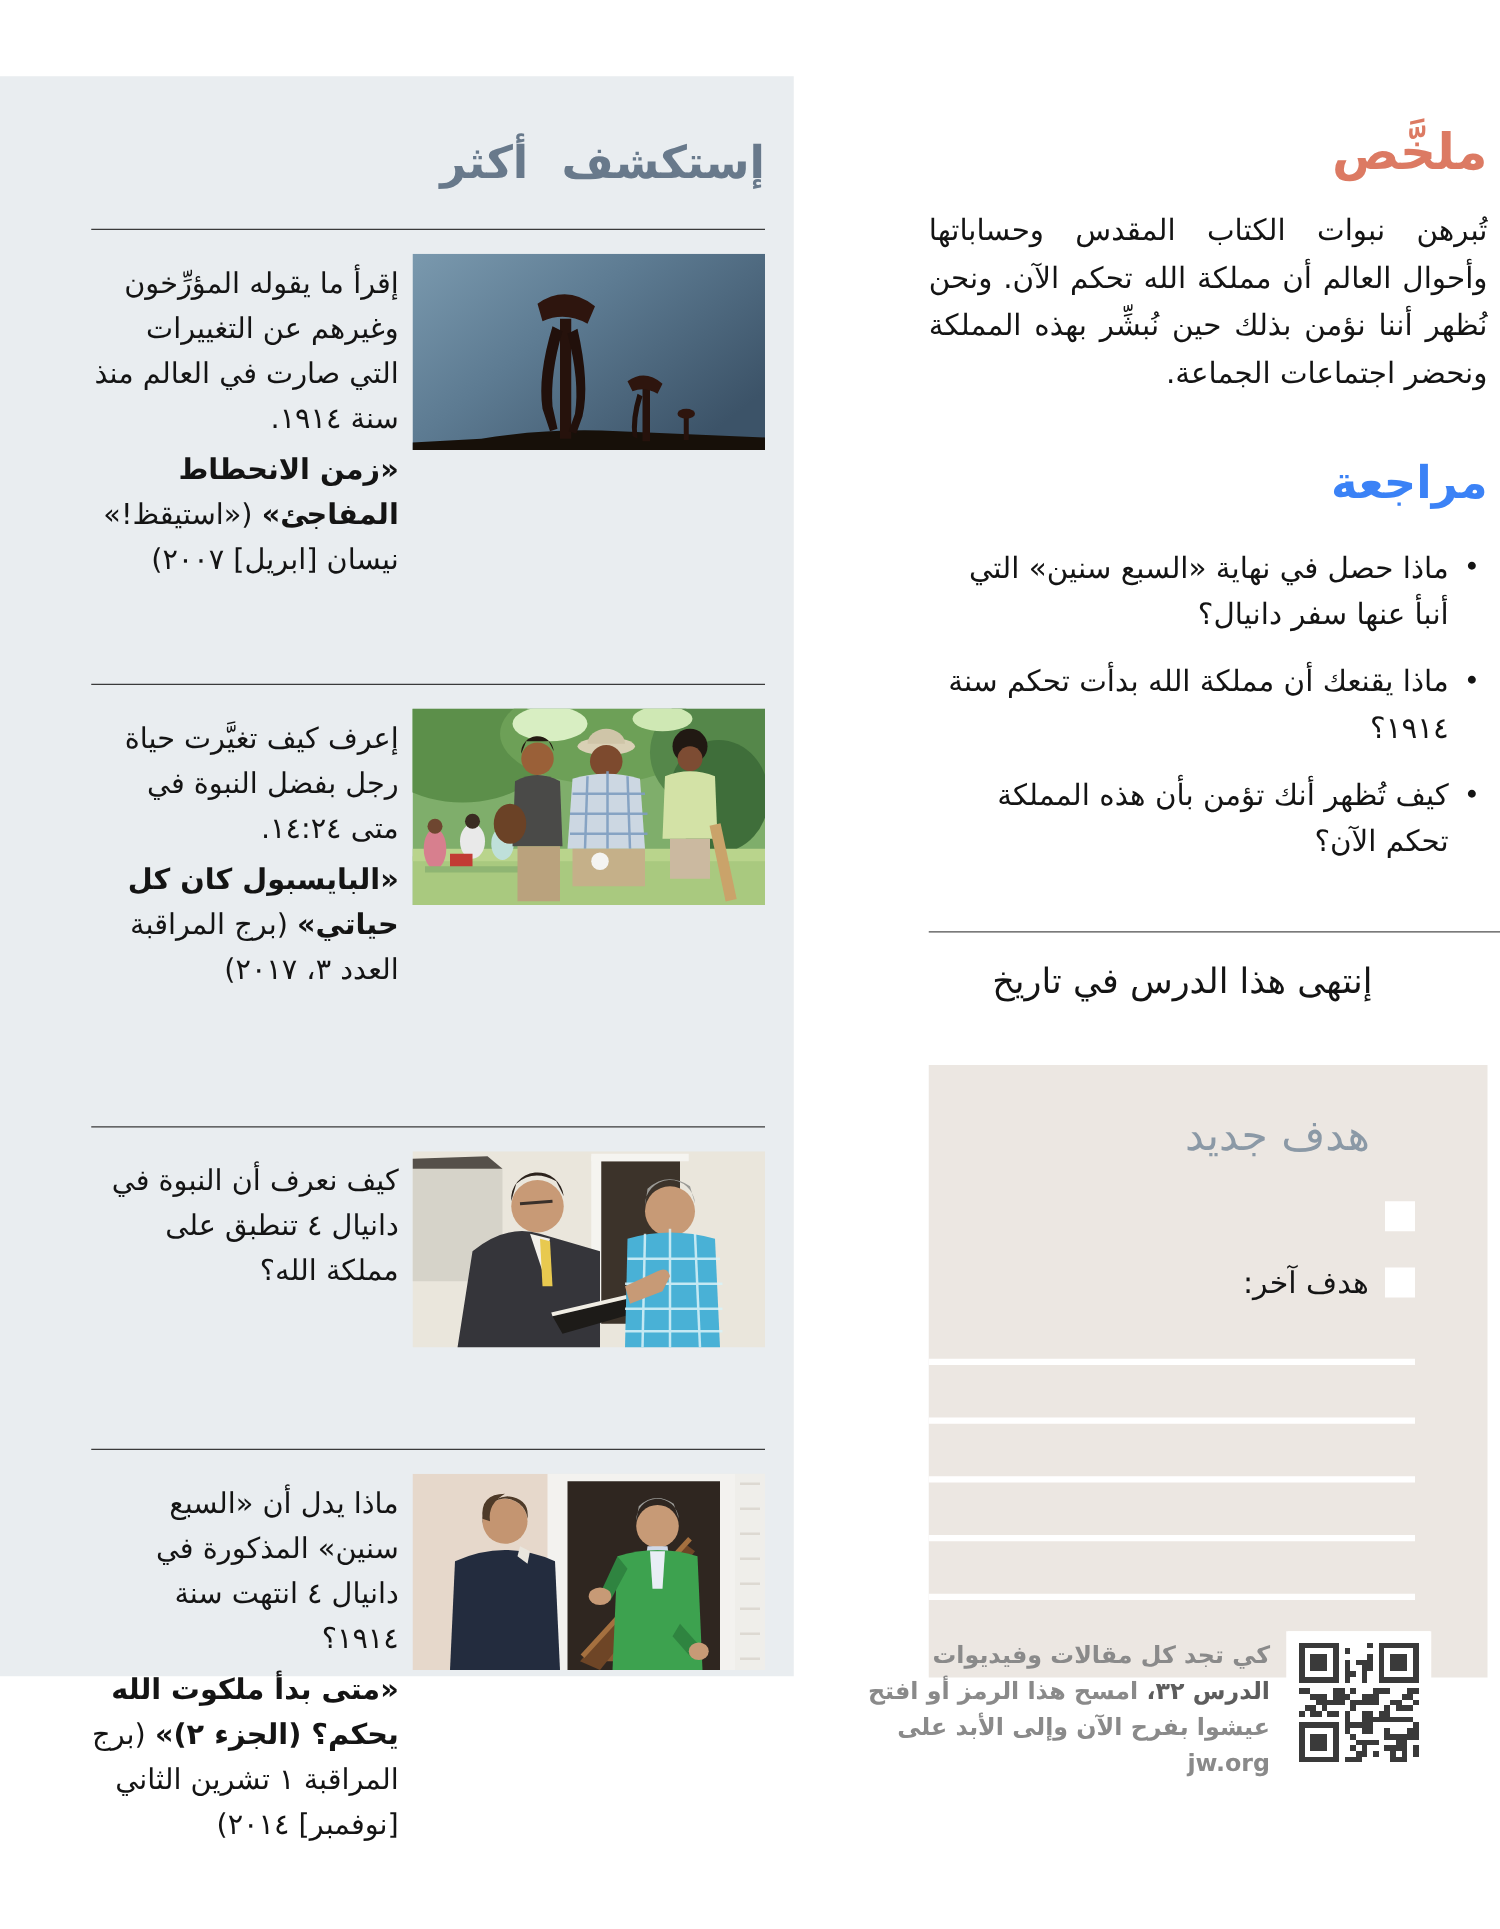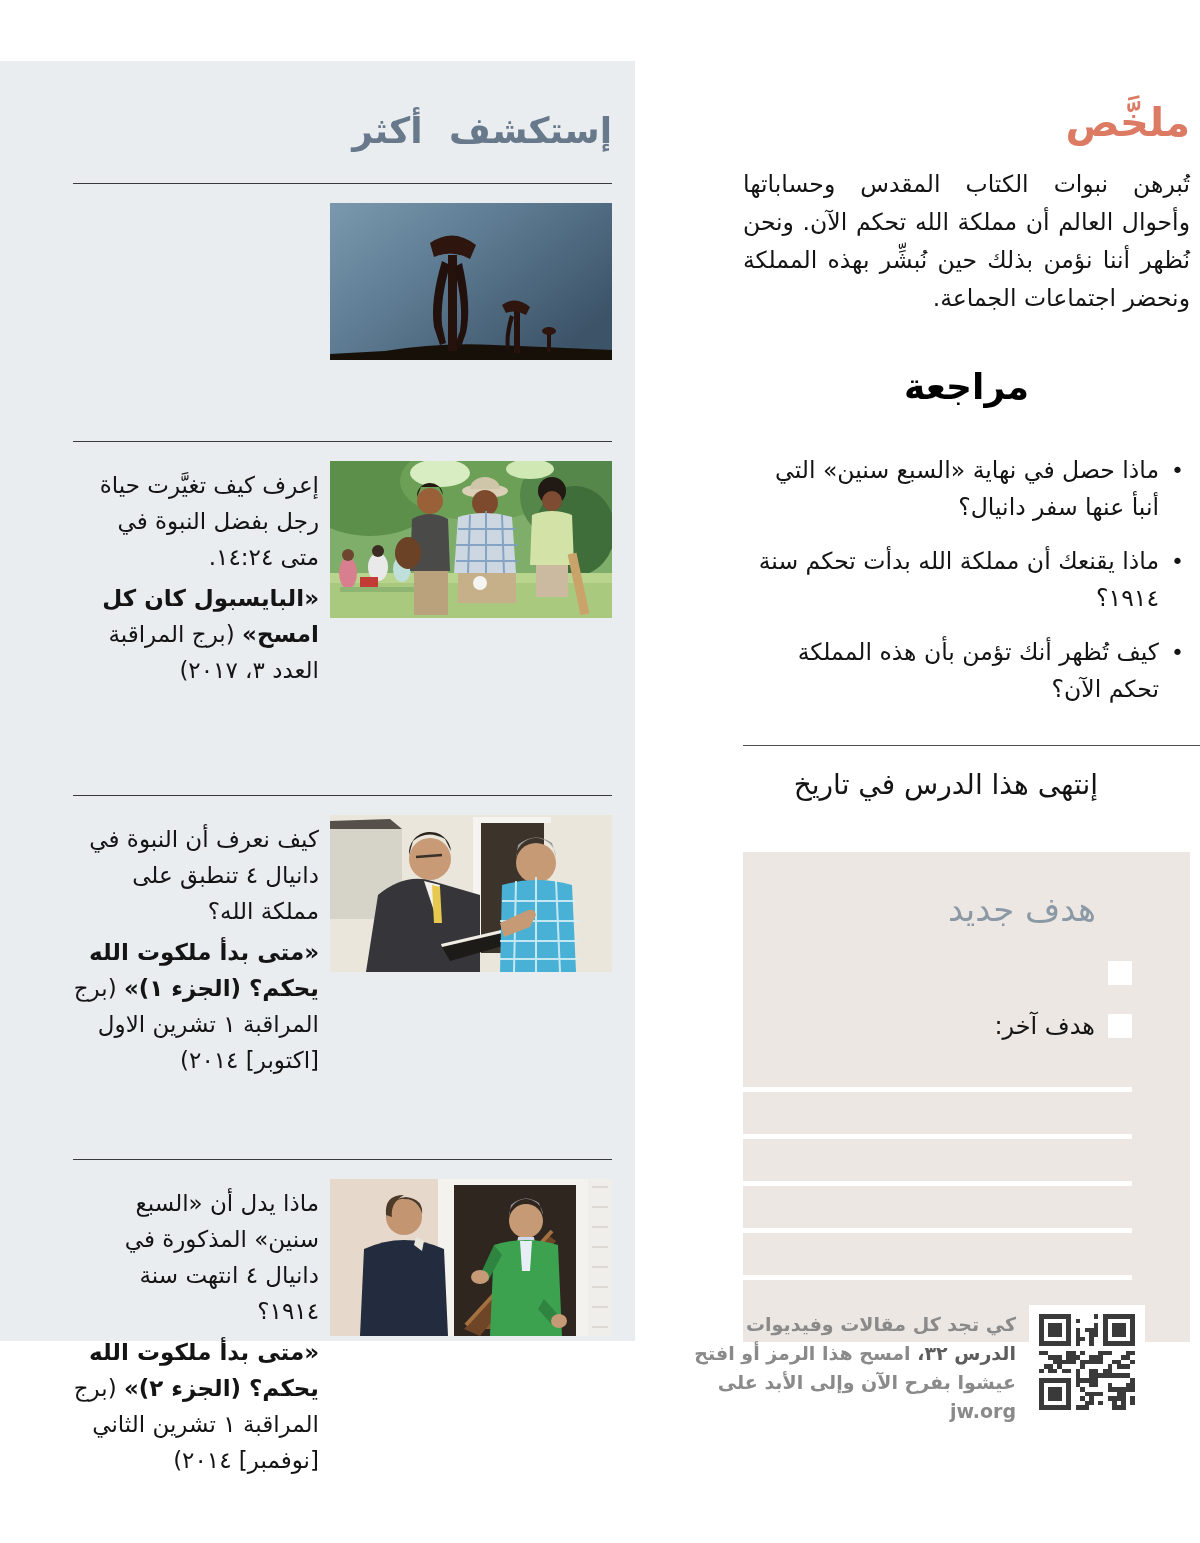--- a/index.html
+++ b/index.html
@@ -25,21 +25,21 @@
   .thumb{width:282px;height:157px;flex:none;display:block;overflow:hidden;}
   .etext{flex:1;padding-top:6px;text-align:right;}
   .etext .ebody{margin:0;font-size:23px;line-height:36px;color:#141414;}
   .etext .ecite{margin:5px 0 0 0;font-size:23px;line-height:36px;color:#141414;}
   .etext .ecite b{font-weight:bold;}
   
   .summary-block{position:absolute;top:95px;right:10px;width:447px;text-align:right;}
   .summary-heading{margin:0 0 16px 0;font-size:40px;line-height:54px;font-weight:bold;color:#dc7a63;}
   .summary-text{margin:0;font-size:23.5px;line-height:38px;text-align:justify;text-align-last:right;}
   .review-block{position:absolute;top:362px;right:10px;width:447px;text-align:right;}
-  .review-heading{margin:0 0 40px 0;font-size:36px;line-height:50px;font-weight:bold;color:#000000;text-align:center;}
+  .review-heading{margin:0 0 24px 0;font-size:36px;line-height:50px;font-weight:bold;color:#3b82f6;}
   .review-list{list-style:none;margin:0;padding:0 6px 0 0;}
   .review-list li{display:flex;gap:12px;margin-bottom:17px;font-size:23.5px;line-height:37px;}
   .review-list .bullet{flex:none;font-size:22px;line-height:37px;}
   .review-list .qtext{flex:1;}
   .section-divider{position:absolute;top:745px;right:0;width:457px;height:0;border:none;border-top:1px solid #4f4f4f;margin:0;}
   .completion-label{position:absolute;top:766px;right:10px;width:447px;box-sizing:border-box;
     padding-right:92px;margin:0;font-size:28px;line-height:38px;text-align:right;}
   .goal-box{position:absolute;top:852px;right:10px;width:447px;height:490px;background:#ece7e2;box-sizing:border-box;}
   .goal-heading{margin:34px 94px 0 0;font-size:34px;line-height:46px;font-weight:normal;color:#8b99a6;text-align:right;}
   .goal-item{display:flex;gap:13px;margin:22px 58px 0 40px;align-items:flex-start;}
@@ -78,20 +78,27 @@
           <path d="M100,40 Q123,24 146,42 L140,56 Q122,46 104,54 Z" fill="#2e150e"></path>
           <path d="M112,58 q-12,40 -8,66 l6,18 l6,-2 l-4,-18 q-2,-26 8,-60 Z" fill="#21100b"></path>
           <path d="M132,60 q10,44 4,70 l-5,14 l-6,-2 l5,-14 q4,-26 -6,-64 Z" fill="#21100b"></path>
           <rect x="184" y="108" width="6" height="42"></rect>
           <path d="M172,102 Q186,92 200,104 L196,112 Q186,106 176,110 Z" fill="#2e150e"></path>
           <path d="M180,112 q-6,20 -4,34 l4,2 q-2,-16 4,-34 Z" fill="#21100b"></path>
           <rect x="217" y="131" width="4" height="18"></rect>
           <ellipse cx="219" cy="128" rx="7" ry="4" fill="#2e150e"></ellipse>
         </g>
       </svg>
+      <div class="etext">
+        <p class="ebody">إقرأ ما يقوله المؤرِّخون وغيرهم عن التغييرات التي صارت في العالم منذ سنة ١٩١٤.</p>
+        <p class="ecite">
+          <b>«زمن الانحطاط المفاجئ»</b>
+          <span>(«استيقظ!» نيسان [ابريل] ٢٠٠٧)</span>
+        </p>
+      </div>
     </div>
 
     <div class="explore-row tall-gap">
       <svg class="thumb" viewBox="0 0 282 157" preserveAspectRatio="none">
         <rect x="0" y="0" width="282" height="157" fill="#7fae6b"></rect>
         <ellipse cx="40" cy="30" rx="70" ry="45" fill="#5c8f4a"></ellipse>
         <ellipse cx="150" cy="20" rx="80" ry="40" fill="#6da057"></ellipse>
         <ellipse cx="250" cy="35" rx="60" ry="50" fill="#55874a"></ellipse>
         <ellipse cx="110" cy="12" rx="30" ry="14" fill="#d8eec2"></ellipse>
         <ellipse cx="200" cy="8" rx="24" ry="10" fill="#cfe8b4"></ellipse>
@@ -135,21 +142,21 @@
           <circle cx="222" cy="30" r="14" fill="#211913"></circle>
           <circle cx="222" cy="40" r="10" fill="#7d4c33"></circle>
           <path d="M202,54 Q222,46 242,54 L244,104 L200,104 Z" fill="#d3e2a6"></path>
           <rect x="206" y="104" width="32" height="32" fill="#cbb9a0"></rect>
           <rect x="244" y="92" width="9" height="62" fill="#caa36a" transform="rotate(-12 248 123)"></rect>
         </g>
       </svg>
       <div class="etext">
         <p class="ebody">إعرف كيف تغيَّرت حياة رجل بفضل النبوة في متى ٢٤:‏١٤.</p>
         <p class="ecite">
-          <b>«البايسبول كان كل امسح»</b>
+          <b>«البايسبول كان كل حياتي»</b>
           <span>(برج المراقبة العدد ٣، ٢٠١٧)</span>
         </p>
       </div>
     </div>
 
     <div class="explore-row">
       <svg class="thumb" viewBox="0 0 282 157" preserveAspectRatio="none">
         <rect x="0" y="0" width="282" height="157" fill="#eae6dc"></rect>
         <rect x="0" y="14" width="72" height="90" fill="#d6d3c9"></rect>
         <path d="M0,14 L72,14 L60,4 L0,6 Z" fill="#55504a"></path>
@@ -177,24 +184,20 @@
               <line x1="170" y1="144" x2="248" y2="144"></line>
             <line x1="186" y1="66" x2="184" y2="157"></line>
               <line x1="206" y1="62" x2="206" y2="157"></line>
               <line x1="226" y1="66" x2="230" y2="157"></line>
           </g>
           <path d="M170,108 L196,96 Q204,92 206,100 L200,112 L174,122 Z" fill="#c79a76"></path>
         </g>
       </svg>
       <div class="etext">
         <p class="ebody">كيف نعرف أن النبوة في دانيال ٤ تنطبق على مملكة الله؟</p>
-        <p class="ecite">
-          <b>«متى بدأ ملكوت الله يحكم؟ (الجزء ١)»</b>
-          <span>(برج المراقبة ١ تشرين الاول [اكتوبر] ٢٠١٤)</span>
-        </p>
       </div>
     </div>
 
     <div class="explore-row">
       <svg class="thumb" viewBox="0 0 282 157" preserveAspectRatio="none">
         <rect x="0" y="0" width="282" height="157" fill="#e6d8cb"></rect>
         <rect x="108" y="0" width="174" height="157" fill="#f3f2ef"></rect>
         <rect x="124" y="6" width="122" height="151" fill="#2f2620"></rect>
         <g>
           <path d="M130,150 L150,150 L150,132 L168,132 L168,112 L186,112 L186,92 L204,92 L204,70 L218,70 L218,150 Z" fill="#8a5a33"></path>

